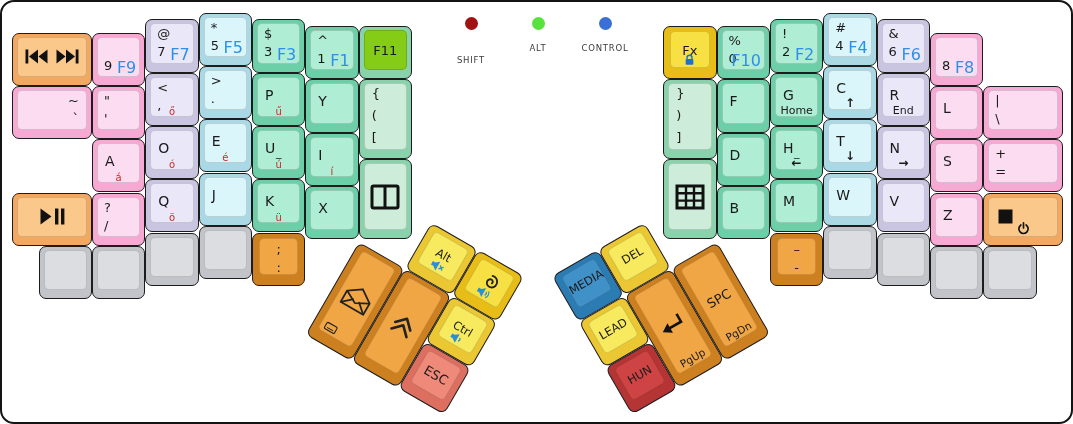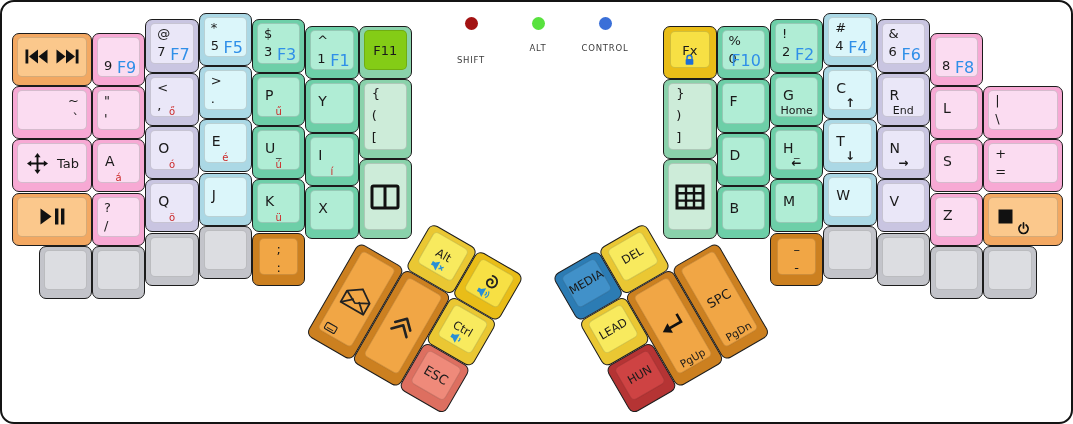--- a/index.html
+++ b/index.html
@@ -144,35 +144,20 @@
           <span class="lg lg-cl">Y</span>
         </div>
       </div>
       <div class="key" style="left: 356.7px; top: 77.3px; width: 53.3px; height: 80px; background: rgb(138, 210, 171);">
         <div class="keytop" style="background: rgb(205, 236, 217);">
           <span class="lg lg-l1">{</span>
           <span class="lg lg-l2">(</span>
           <span class="lg lg-l3">[</span>
         </div>
       </div>
-      <div class="key" style="left: 10px; top: 137.2px; width: 80px; height: 53.3px; background: rgb(247, 169, 212);">
-        <div class="keytop" style="background: rgb(251, 220, 241);">
-          <span class="lg lg-cr">Tab</span>
-          <span class="ic ic-cl">
-            <svg width="21" height="21" viewBox="0 0 22 22" fill="#111" stroke="#111">
-              <line x1="11" y1="4" x2="11" y2="18" stroke-width="2"></line>
-              <line x1="4" y1="11" x2="18" y2="11" stroke-width="2"></line>
-              <path d="M11 0 L7.8 4.4 H14.2 Z" stroke="none"></path>
-              <path d="M11 22 L7.8 17.6 H14.2 Z" stroke="none"></path>
-              <path d="M0 11 L4.4 7.8 V14.2 Z" stroke="none"></path>
-              <path d="M22 11 L17.6 7.8 V14.2 Z" stroke="none"></path>
-            </svg>
-          </span>
-        </div>
-      </div>
       <div class="key" style="left: 90px; top: 137.2px; width: 53.3px; height: 53.3px; background: rgb(247, 169, 212);">
         <div class="keytop" style="background: rgb(251, 220, 241);">
           <span class="lg lg-cl">A</span>
           <span class="lg lg-rb red">á</span>
         </div>
       </div>
       <div class="key" style="left: 143.3px; top: 123.9px; width: 53.3px; height: 53.3px; background: rgb(201, 197, 225);">
         <div class="keytop" style="background: rgb(234, 231, 248);">
           <span class="lg lg-cl">O</span>
           <span class="lg lg-rb red">ó</span>

